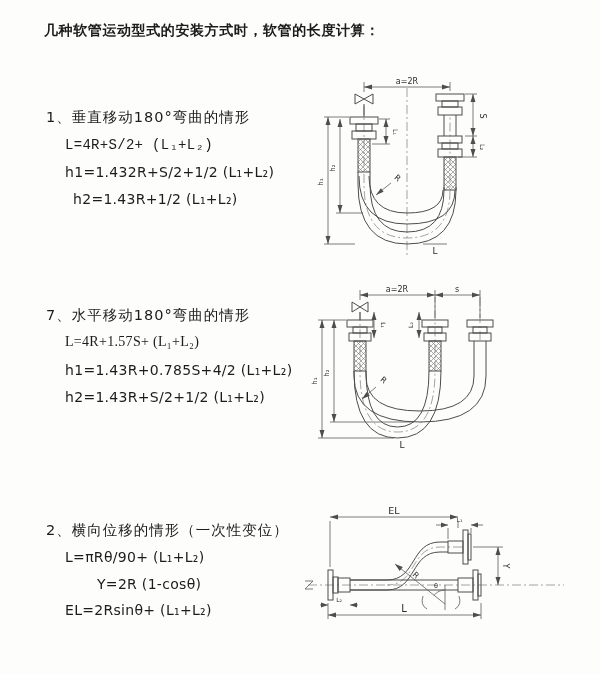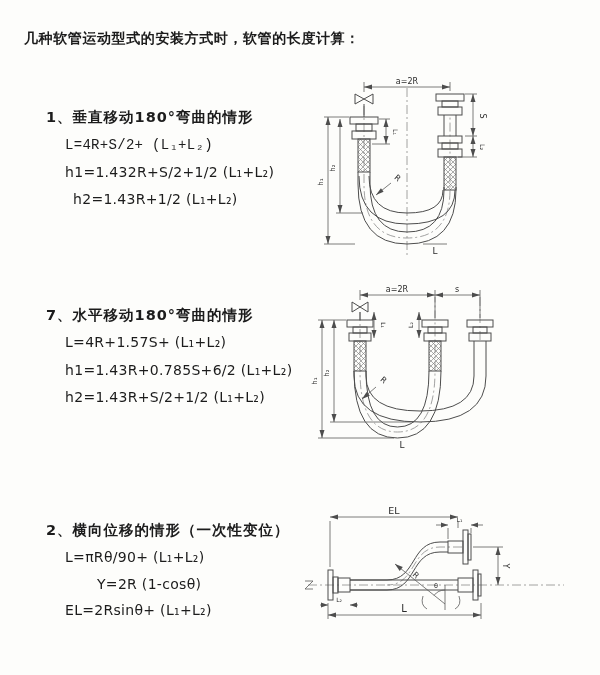--- a/index.html
+++ b/index.html
@@ -3,42 +3,42 @@
 <meta charset="utf-8">
 <style>
   html,body{margin:0;padding:0;}
   body{
     width:600px;height:675px;position:relative;overflow:hidden;
     background:#fdfdfb;color:#1c1c1c;
     font-family:"DejaVu Sans","Liberation Sans",sans-serif;
   }
   .abs{position:absolute;white-space:nowrap;}
   .title{font-size:14px;letter-spacing:0.6px;font-weight:600;}
-  .heading{font-size:14.5px;letter-spacing:1px;font-weight:700;}
+  .heading{font-size:14.5px;letter-spacing:1px;font-weight:400;}
   .formula{font-size:14px;letter-spacing:0.3px;}
   svg{position:absolute;overflow:visible;}
   svg text{font-family:"DejaVu Sans","Liberation Sans",sans-serif;fill:#2a2a2a;}
   .draw{stroke:#4d4d4d;fill:none;stroke-width:1;}
   .dim{stroke:#5a5a5a;fill:none;stroke-width:0.8;}
   .cl{stroke:#8a8a8a;fill:none;stroke-width:0.8;stroke-dasharray:9 3 2 3;}
   .ah{fill:#4d4d4d;stroke:none;}
 </style>
 </head>
 <body>
 
-<div class="abs title" style="left:24px;top:22px;margin-top:8px;">几种软管运动型式的安装方式时，软管的长度计算：</div>
+<div class="abs title" style="left:44px;top:22px;">几种软管运动型式的安装方式时，软管的长度计算：</div>
 
 <div class="abs heading" style="left:46px;top:108px;">1、垂直移动180°弯曲的情形</div>
 <div class="abs formula" style="left:65px;top:137px;font-family:Liberation Mono, monospace;">L=4R+S/2+ (L₁+L₂)</div>
 <div class="abs formula" style="left:65px;top:164px;">h1=1.432R+S/2+1/2 (L₁+L₂)</div>
 <div class="abs formula" style="left:73px;top:191px;">h2=1.43R+1/2 (L₁+L₂)</div>
 
 <div class="abs heading" style="left:46px;top:306px;">7、水平移动180°弯曲的情形</div>
-<div class="abs formula" style="left:65px;top:334px;">L=4R+1.57S+ (L₁+L₂)</div>
-<div class="abs formula" style="left:65px;top:362px;">h1=1.43R+0.785S+6/2 (L₁+L₂)</div>
+<div class="abs formula" style="left:65px;top:334px;font-family:Liberation Serif, serif;">L=4R+1.57S+ (L₁+L₂)</div>
+<div class="abs formula" style="left:65px;top:362px;">h1=1.43R+0.785S+4/2 (L₁+L₂)</div>
 <div class="abs formula" style="left:65px;top:389px;">h2=1.43R+S/2+1/2 (L₁+L₂)</div>
 
 <div class="abs heading" style="left:46px;top:521px;">2、横向位移的情形（一次性变位）</div>
 <div class="abs formula" style="left:65px;top:549px;">L=πRθ/90+ (L₁+L₂)</div>
 <div class="abs formula" style="left:65px;top:576px;margin-left:32px;">Y=2R (1-cosθ)</div>
 <div class="abs formula" style="left:65px;top:602px;">EL=2Rsinθ+ (L₁+L₂)</div>
 
 <svg style="left:303px;top:72px;" width="265" height="185" viewBox="0 0 265 185">
   <defs>
     <pattern id="hx1" width="5" height="5" patternUnits="userSpaceOnUse">

